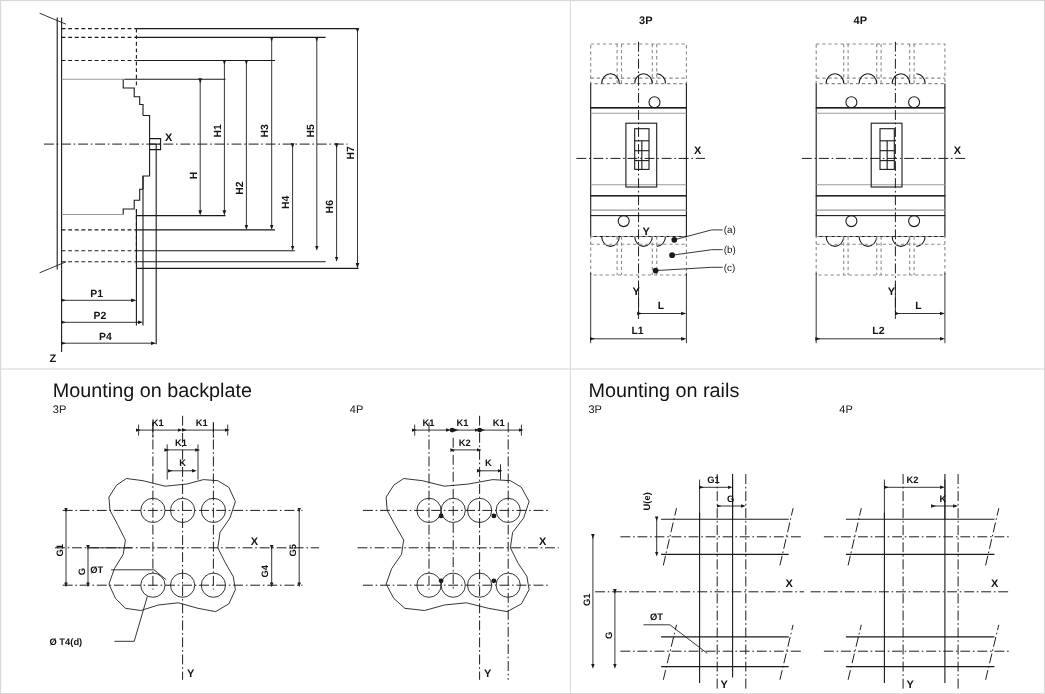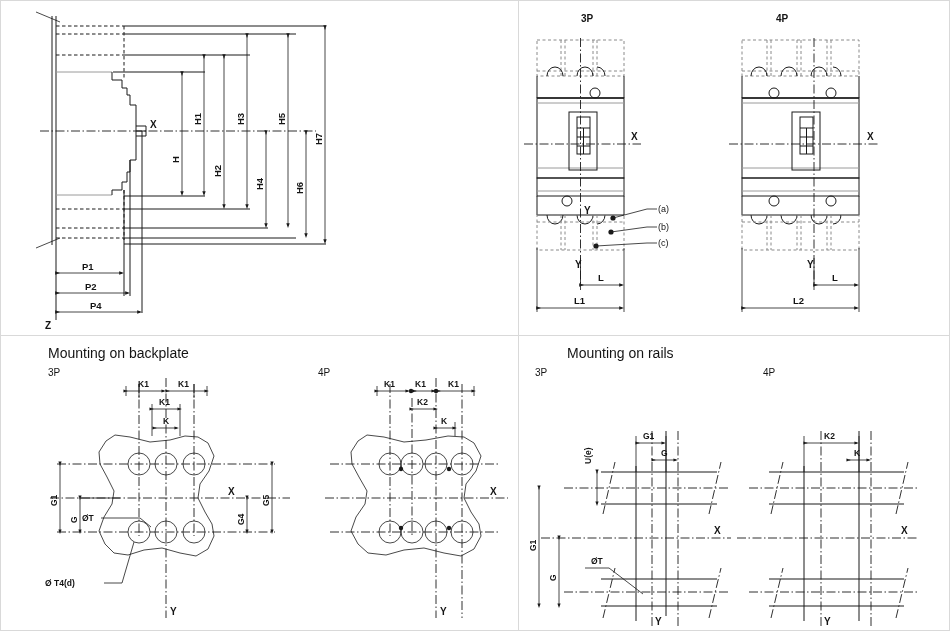--- a/index.html
+++ b/index.html
@@ -9,21 +9,21 @@
   .panel{position:absolute;box-sizing:border-box;}
   .pl-tl{left:0;   top:0;   width:519px;height:336px;border-right:1px solid #d9d9d9;border-bottom:1px solid #d9d9d9;}
   .pl-tr{left:519px;top:0;  width:431px;height:336px;border-bottom:1px solid #d9d9d9;}
   .pl-bl{left:0;   top:336px;width:519px;height:295px;border-right:1px solid #d9d9d9;}
   .pl-br{left:519px;top:336px;width:431px;height:295px;}
   .outer-line{position:absolute;background:#d9d9d9;}
   .ol-top{left:0;top:0;width:950px;height:1px;}
   .ol-left{left:0;top:0;width:1px;height:631px;}
   .ol-right{left:949px;top:0;width:1px;height:631px;}
   .ol-bottom{left:0;top:630px;width:950px;height:1px;}
-  .heading{position:absolute;font-size:14px;color:#141414;white-space:nowrap;}
+  .heading{position:absolute;font-size:18px;color:#141414;white-space:nowrap;}
   .sublabel{position:absolute;font-size:10px;color:#141414;white-space:nowrap;}
   svg{position:absolute;left:0;top:0;overflow:visible;}
   svg text{font-family:"Liberation Sans","DejaVu Sans",sans-serif;fill:#141414;}
   .dim{font-size:9.5px;font-weight:bold;}
   .dim-s{font-size:8.5px;font-weight:bold;}
   .ax{font-size:10px;font-weight:bold;}
   .cal{font-size:9px;}
   .solid{stroke:#1a1a1a;stroke-width:1;fill:none;}
   .thin{stroke:#1a1a1a;stroke-width:0.8;fill:none;}
   .grey{stroke:#9a9a9a;stroke-width:1;fill:none;}
@@ -412,21 +412,21 @@
         <circle cx="449" cy="192" r="2.2" fill="#1a1a1a"></circle>
 
         <line class="cl" x1="325" y1="162" x2="508" y2="162"></line>
         <text class="ax" x="490" y="159">X</text>
         <text class="ax" x="440" y="279">Y</text>
       </g>
     </svg>
   </div>
 
   <div class="panel pl-br">
-    <div class="heading" style="left:16px;top:9px;margin-left:32px;">Mounting on rails</div>
+    <div class="heading" style="left:16px;top:9px;">Mounting on rails</div>
     <div class="sublabel" style="left:16px;top:31px;">3P</div>
     <div class="sublabel" style="left:244px;top:31px;">4P</div>
 
     <svg width="431" height="295" viewBox="0 0 431 295">
       <defs>
         <marker id="ah4" markerWidth="6.5" markerHeight="6.5" refX="3.2" refY="3.2" orient="auto">
           <path d="M0,1.2 L5.6,3.2 L0,5.2 z" fill="#1a1a1a"></path>
         </marker>
       </defs>
 

